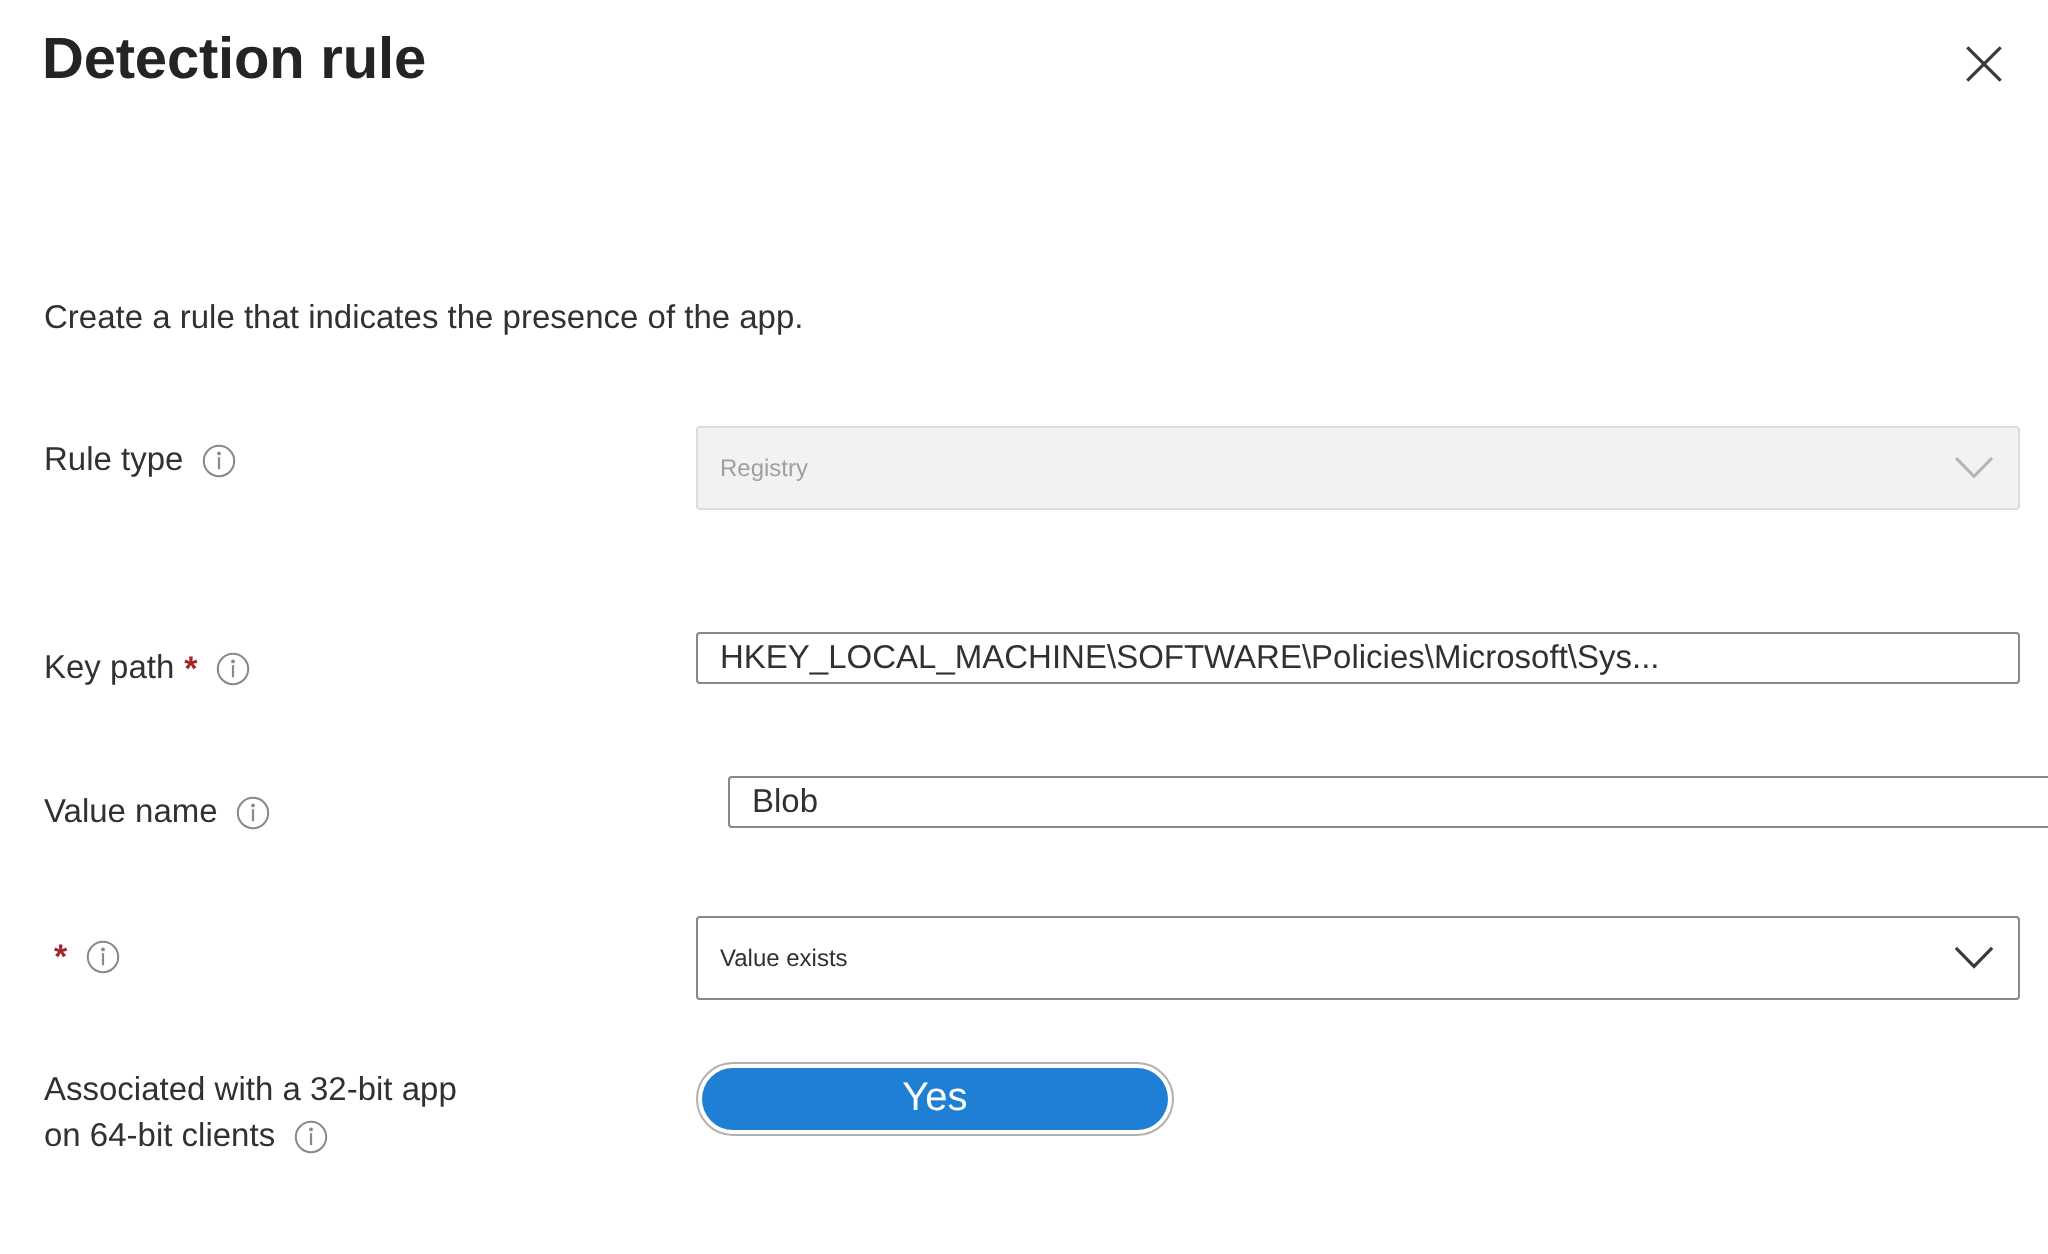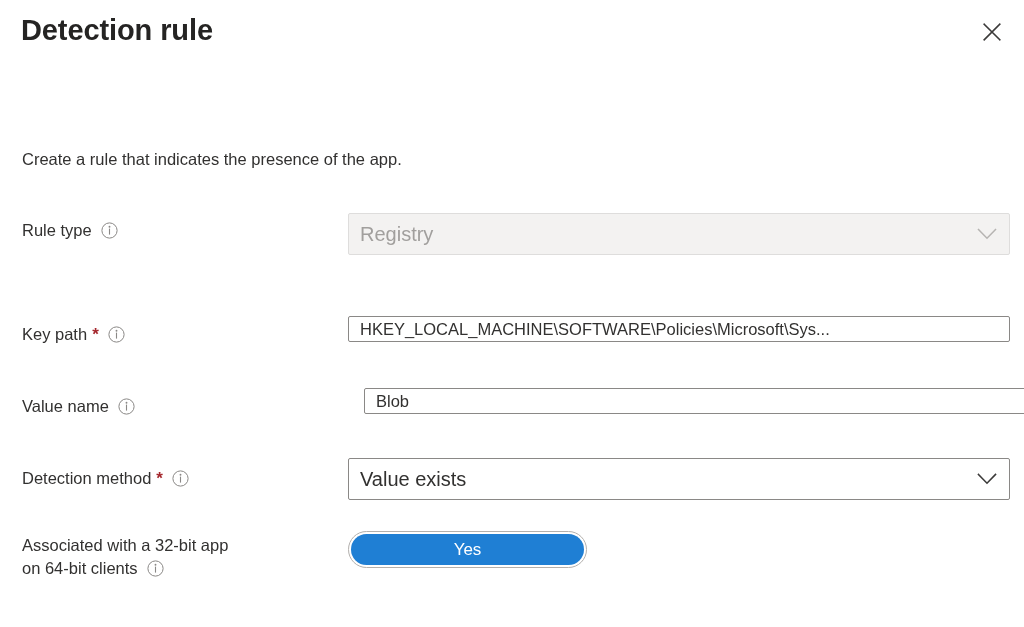--- a/index.html
+++ b/index.html
@@ -139,21 +139,21 @@
     height: 42px;
     border: 1px solid #8a8886;
     border-radius: 2px;
     background: #ffffff;
     display: flex;
     align-items: center;
     cursor: pointer;
   }
   .dropdown .dd-text {
     padding-left: 11px;
-    font-size: 20px;
+    font-size: 12px;
     color: #323130;
     white-space: nowrap;
     overflow: hidden;
     text-overflow: ellipsis;
     flex: 1 1 auto;
   }
   .dropdown .dd-chevron {
     flex: 0 0 auto;
     width: 44px;
     display: flex;
@@ -181,21 +181,21 @@
     padding: 2px;
     overflow: hidden;
   }
   .toggle-opt {
     flex: 1 1 50%;
     height: 31px;
     border-radius: 16px;
     display: flex;
     align-items: center;
     justify-content: center;
-    font-size: 17px;
+    font-size: 20px;
     color: #323130;
     user-select: none;
   }
   .toggle-opt.selected {
     background: #1f7fd4;
     color: #ffffff;
   }
 </style>
 </head>
 <body>
@@ -266,21 +266,20 @@
         </svg>
       </span>
     </div>
     <div class="control" style="top:0px;padding-left:16px;">
       <input class="text-field" type="text" value="Blob" style="">
     </div>
   </div>
 
   <div class="form-row" style="top:458px;">
     <div class="row-label" style="top:9px;">
-      <span class="label-text">Detection method</span>
       <span class="req-star">*</span>
       <span class="info-icon">
         <svg width="17" height="17" viewBox="0 0 17 17" aria-hidden="true">
           <circle cx="8.5" cy="8.5" r="7.6" fill="none" stroke="#8a8886" stroke-width="1"></circle>
           <circle cx="8.5" cy="4.7" r="0.95" fill="#8a8886"></circle>
           <rect x="7.95" y="6.6" width="1.1" height="6" fill="#8a8886"></rect>
         </svg>
       </span>
     </div>
     <div class="control" style="top:0px;">

